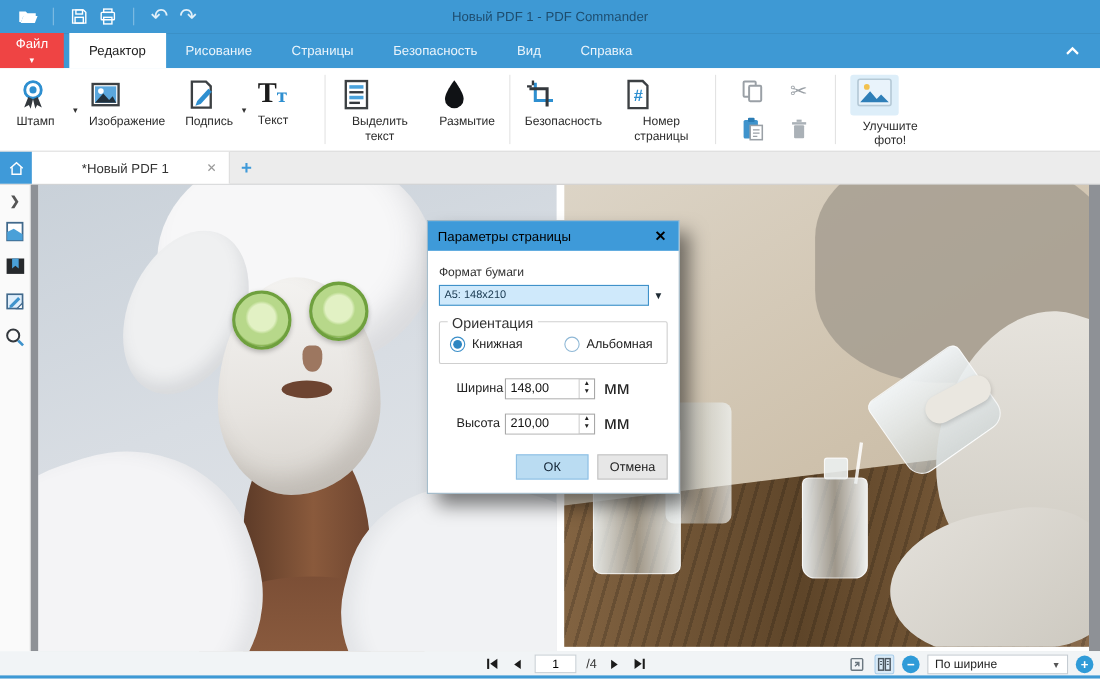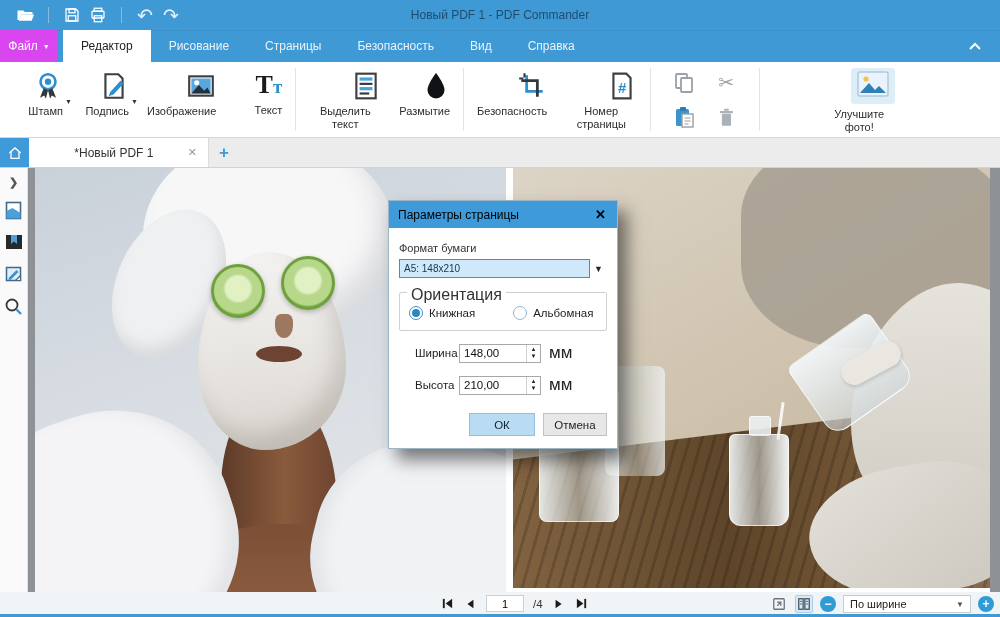--- a/index.html
+++ b/index.html
@@ -12,32 +12,32 @@
   .titlebar { position:absolute; left:0; top:0; width:1000px; height:30px;
     background:#3e99d4; display:flex; align-items:center; }
   .tb-icon { width:26px; height:22px; display:flex; align-items:center; justify-content:center; cursor:default; }
   .tb-sep { width:1px; height:16px; background:rgba(255,255,255,.35); margin:0 10px; }
   .tb-glyph { font-size:19px; color:rgba(255,255,255,.85); line-height:1; }
   .win-title { position:absolute; left:50%; top:0; transform:translateX(-50%);
     height:30px; display:flex; align-items:center; font-size:12px; color:rgba(23,62,92,.85); }
   
   .menubar { position:absolute; left:0; top:30px; width:1000px; height:32px;
     background:#3e99d4; display:flex; align-items:stretch; box-shadow: inset 0 1px 0 rgba(0,0,0,.06); }
-  .file-btn { width:58px; background:#d946ef; color:#fff; font-size:12px;
-    display:flex; align-items:center; justify-content:center; gap:5px; cursor:pointer; }
+  .file-btn { width:58px; background:#ef4444; color:#fff; font-size:12px;
+    display:flex; align-items:center; justify-content:center; gap:5px; cursor:pointer;flex-direction:column; }
   .file-caret { font-size:7px; color:#fff; }
   .menu-tab { padding:0 18px; display:flex; align-items:center; font-size:12px;
     color:#eaf4fb; cursor:pointer; }
   .menu-tab.active { background:#fff; color:#222; margin-left:5px; }
   .collapse-btn { position:absolute; right:10px; top:0; height:32px; width:30px;
     display:flex; align-items:center; justify-content:center; cursor:pointer; }
   
   .ribbon { position:absolute; left:0; top:62px; width:1000px; height:76px;
     background:#fff; border-bottom:1px solid #d6d6d6; display:flex; align-items:stretch; padding-left:6px; }
-  .rb-btn { position:relative; display:flex; flex-direction:column; align-items:flex-end;
+  .rb-btn { position:relative; display:flex; flex-direction:column; align-items:flex-start;
     justify-content:flex-start; padding:9px 9px 20px; min-width:66px; cursor:pointer; }
   .rb-btn .ic { height:32px; display:flex; align-items:center; justify-content:center; }
   .rb-label { font-size:11px; color:#2c2c2c; text-align:center; line-height:1.2; margin-top:4px; max-width:72px; }
   .rb-caret { position:absolute; right:0px; top:36px; font-size:7px; color:#333; }
   .rb-sep { width:1px; background:#e3e3e3; margin:6px 4px; }
   .tt { font-family:"Liberation Serif", serif; font-weight:bold; font-size:26px; color:#1b1b1b; line-height:1; }
   .tt small { font-size:19px; color:#2e8fd0; font-weight:bold; }
   .clip-grid { display:grid; grid-template-columns:34px 34px; grid-auto-rows:32px;
     align-content:center; padding:0 12px; column-gap:8px; row-gap:2px; }
   .clip-cell { display:flex; align-items:center; justify-content:center; cursor:pointer; }
@@ -133,21 +133,21 @@
   .dlg-head .dt { flex:1; }
   .dlg-close { font-size:13px; font-weight:bold; cursor:pointer; padding:0 2px; }
   .dlg-body { padding:14px 10px 12px; }
   .dlg-label { font-size:11px; color:#333; margin-bottom:5px; }
   .combo { display:flex; align-items:center; }
   .combo-field { flex:1; height:19px; background:#cfe9fb; border:1px solid #3f91c9;
     font-size:10px; color:#16364d; display:flex; align-items:center; padding:0 4px; cursor:pointer; }
   .combo-arrow { width:17px; text-align:center; font-size:9px; color:#1e2a33; cursor:pointer; }
   .fieldset { position:relative; border:1px solid #cfcfcf; border-radius:2px;
     margin-top:14px; padding:13px 9px 10px; display:flex; align-items:center; }
-  .legend { position:absolute; top:-7px; left:7px; background:#fff; padding:0 4px; font-size:16px; color:#333; }
+  .legend { position:absolute; top:-7px; left:7px; background:#fff; padding:0 4px; font-size:13px; color:#333; }
   .radio-opt { display:flex; align-items:center; gap:6px; font-size:11.5px; color:#222; cursor:pointer; }
   .radio-opt + .radio-opt { margin-left:38px; }
   .radio { width:14px; height:14px; border-radius:50%; border:1px solid #8fb8d6;
     display:flex; align-items:center; justify-content:center; background:#fff; }
   .radio.sel { border-color:#3b8fc9; }
   .radio.sel::after { content:""; width:8px; height:8px; border-radius:50%; background:#2e86c1; }
   .dim-row { display:flex; align-items:center; margin-top:12px; padding-left:16px; }
   .dim-label { width:44px; font-size:11.5px; color:#222; }
   .dim-box { display:flex; border:1px solid #a8a8a8; height:19px; background:#fff; }
   .dim-input { width:66px; border:none; outline:none; font-size:11.5px; padding:0 4px;
@@ -241,37 +241,37 @@
           <path d="M10 16l-3.5 9 4-2.2L12 26l2-8z" fill="#33383d"></path>
           <path d="M18 16l3.5 9-4-2.2L16 26l-2-8z" fill="#33383d"></path>
         </svg>
     </span>
     <span class="rb-caret">▼</span>
     <span class="rb-label">Штамп</span>
   </div>
   <div class="rb-btn">
     <span class="ic">
       <svg width="30" height="30" viewBox="0 0 28 28">
-          <path d="M6 3h12l4 4v18H6z" fill="#fff" stroke="#3c4043" stroke-width="2"></path>
-          <path d="M10.5 19.5L20 9l3 2.6-9.5 10.4-4.5 1.5z" fill="#2e8fd0"></path>
-        </svg>
-    </span>
-    <span class="rb-caret">▼</span>
-    <span class="rb-label">Подпись</span>
-  </div>
-  <div class="rb-btn">
-    <span class="ic">
-      <svg width="30" height="30" viewBox="0 0 28 28">
           <rect x="3" y="5" width="22" height="18" fill="#fff" stroke="#3c4043" stroke-width="2"></rect>
           <rect x="5" y="7" width="18" height="14" fill="#5aa7dd"></rect>
           <circle cx="10" cy="11" r="2.4" fill="#fff"></circle>
           <path d="M5 21l7-8 5 5.5 3-3 3 5.5z" fill="#22313c"></path>
         </svg>
     </span>
     <span class="rb-label">Изображение</span>
+  </div>
+  <div class="rb-btn">
+    <span class="ic">
+      <svg width="30" height="30" viewBox="0 0 28 28">
+          <path d="M6 3h12l4 4v18H6z" fill="#fff" stroke="#3c4043" stroke-width="2"></path>
+          <path d="M10.5 19.5L20 9l3 2.6-9.5 10.4-4.5 1.5z" fill="#2e8fd0"></path>
+        </svg>
+    </span>
+    <span class="rb-caret">▼</span>
+    <span class="rb-label">Подпись</span>
   </div>
   <div class="rb-btn">
     <span class="ic">
       <span class="tt"><span>T</span><small>т</small></span>
     </span>
     <span class="rb-label">Текст</span>
   </div>
   <div class="rb-sep"></div>
   <div class="rb-btn">
     <span class="ic">

